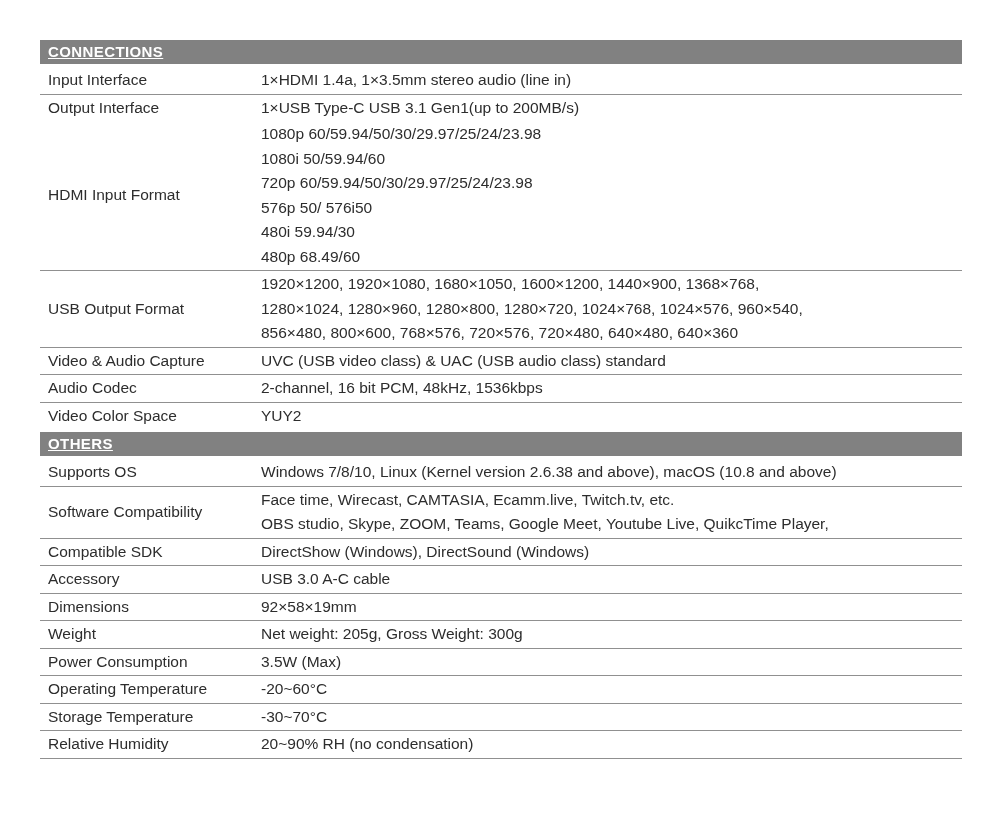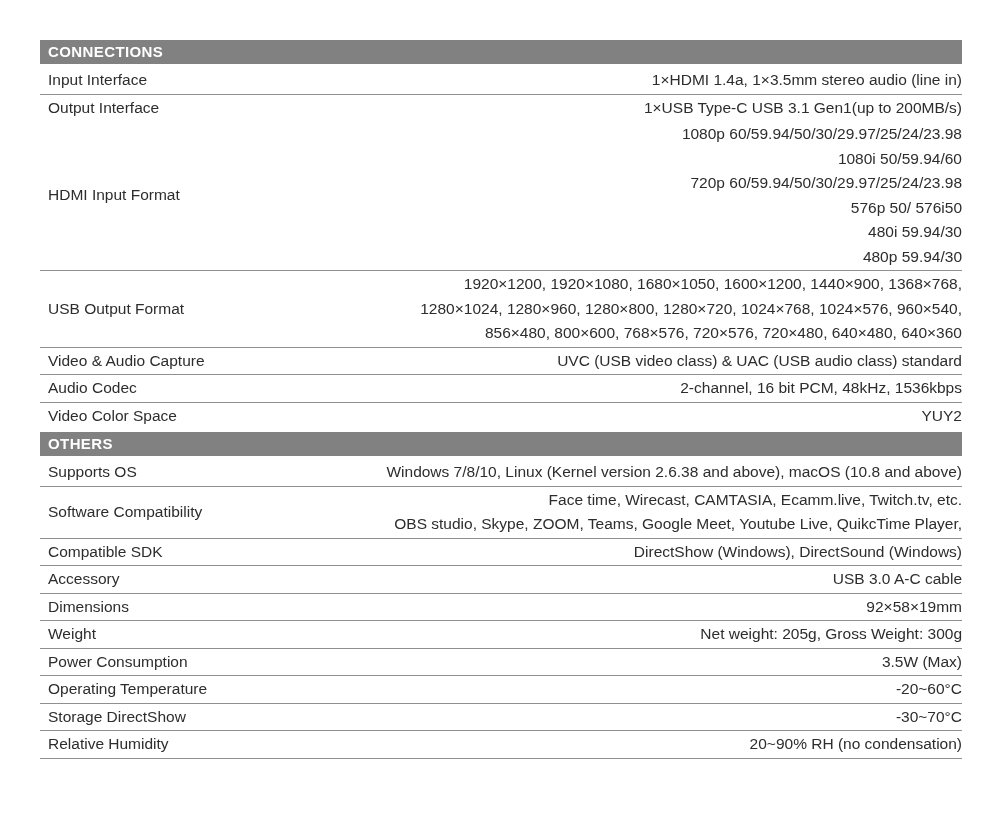--- a/index.html
+++ b/index.html
@@ -26,20 +26,21 @@
     background: var(--header-bg, #818181);
     color: var(--header-text, #ffffff);
     font-weight: bold;
     font-size: 15px;
     line-height: 24px;
     height: 24px;
     padding-left: 8px;
     letter-spacing: 0.4px;
     margin: 3px 0;
     box-sizing: border-box;
+    text-decoration: underline;
   }
   .spec-section:first-child .section-header {
     margin-top: 0;
   }
   .spec-row {
     display: flex;
     padding: 1px 0;
     border-bottom: 1.5px solid var(--separator, #909090);
   }
   .spec-row.no-border {
@@ -48,21 +49,20 @@
   .row-label {
     flex: 0 0 213px;
     padding-left: 8px;
     line-height: 24.5px;
     display: flex;
     align-items: center;
   }
   .row-value {
     flex: 1;
     line-height: 24.5px;
-    text-align: right;
   }
   .value-line {
     white-space: nowrap;
   }
 </style>
 </head>
 <body style="color: rgb(45, 45, 45);">
 
 <div class="spec-table">
   <div class="spec-section">
@@ -87,21 +87,21 @@
   <div class="spec-section">
     <div class="section-rows">
   <div class="spec-row">
     <div class="row-label">HDMI Input Format</div>
     <div class="row-value">
             <div class="value-line">1080p 60/59.94/50/30/29.97/25/24/23.98</div>
             <div class="value-line">1080i 50/59.94/60</div>
             <div class="value-line">720p 60/59.94/50/30/29.97/25/24/23.98</div>
             <div class="value-line">576p 50/ 576i50</div>
             <div class="value-line">480i 59.94/30</div>
-            <div class="value-line">480p 59.94/30</div>
+            <div class="value-line">480p 68.49/60</div>
           </div>
   </div>
 
   <div class="spec-row">
     <div class="row-label">USB Output Format</div>
     <div class="row-value">
             <div class="value-line">1920×1200, 1920×1080, 1680×1050, 1600×1200, 1440×900, 1368×768,</div>
             <div class="value-line">1280×1024, 1280×960, 1280×800, 1280×720, 1024×768, 1024×576, 960×540,</div>
             <div class="value-line">856×480, 800×600, 768×576, 720×576, 720×480, 640×480, 640×360</div>
           </div>
@@ -184,21 +184,21 @@
   </div>
 
   <div class="spec-row">
     <div class="row-label">Operating Temperature</div>
     <div class="row-value">
             <div class="value-line">-20~60°C</div>
           </div>
   </div>
 
   <div class="spec-row">
-    <div class="row-label">Storage DirectShow</div>
+    <div class="row-label">Storage Temperature</div>
     <div class="row-value">
             <div class="value-line">-30~70°C</div>
           </div>
   </div>
 
   <div class="spec-row">
     <div class="row-label">Relative Humidity</div>
     <div class="row-value">
             <div class="value-line">20~90% RH (no condensation)</div>
           </div>

